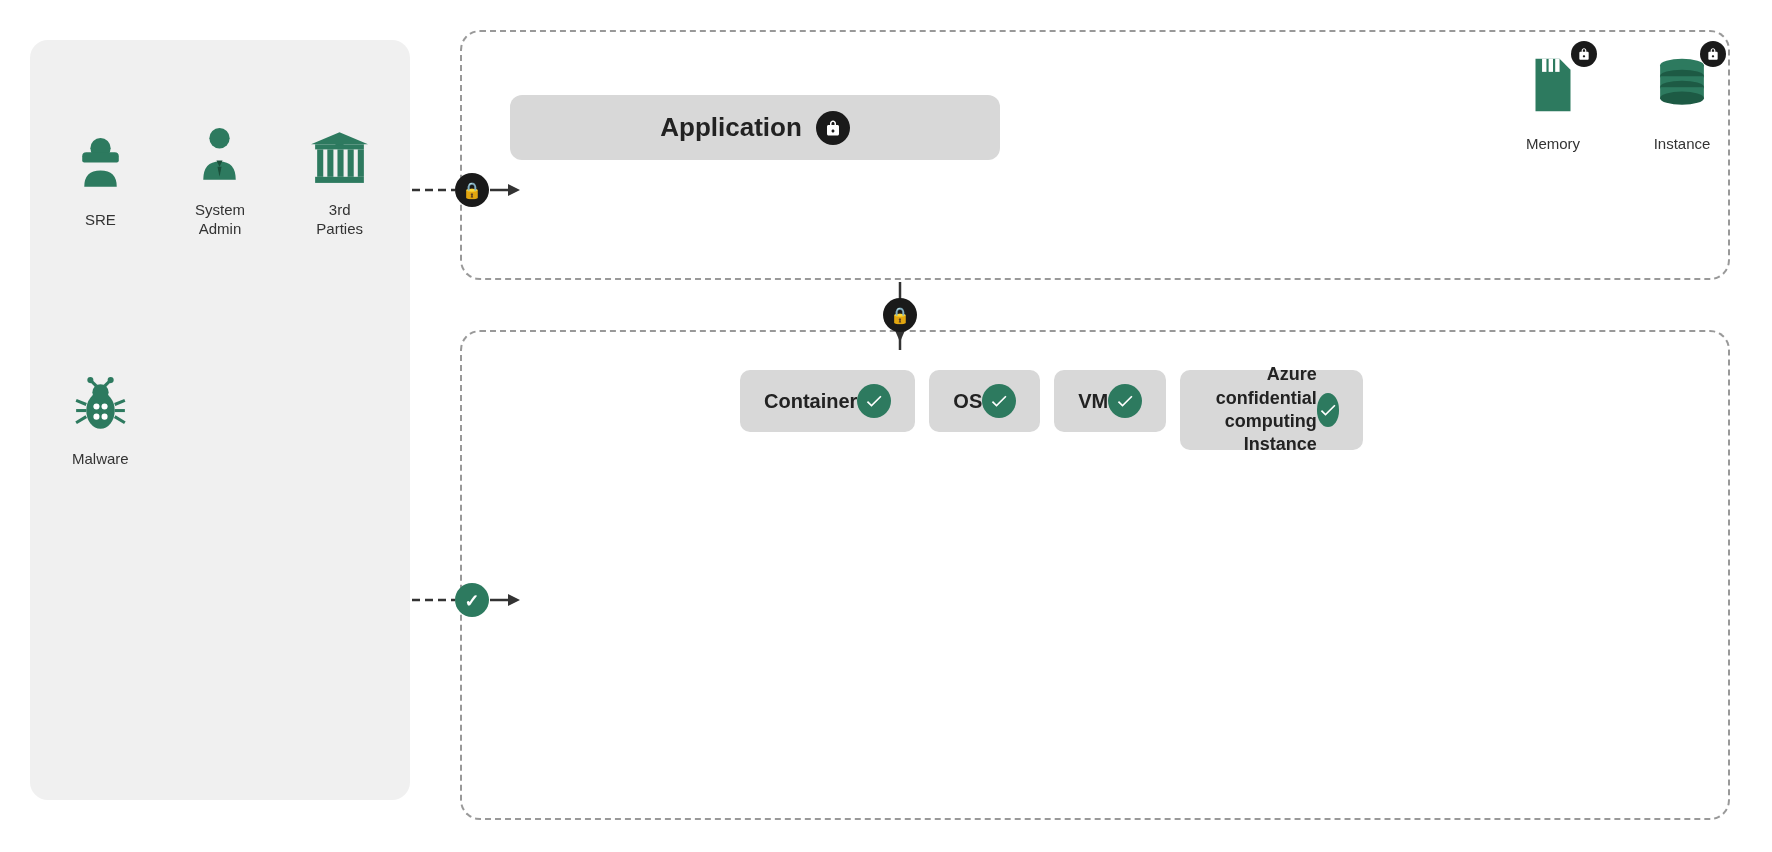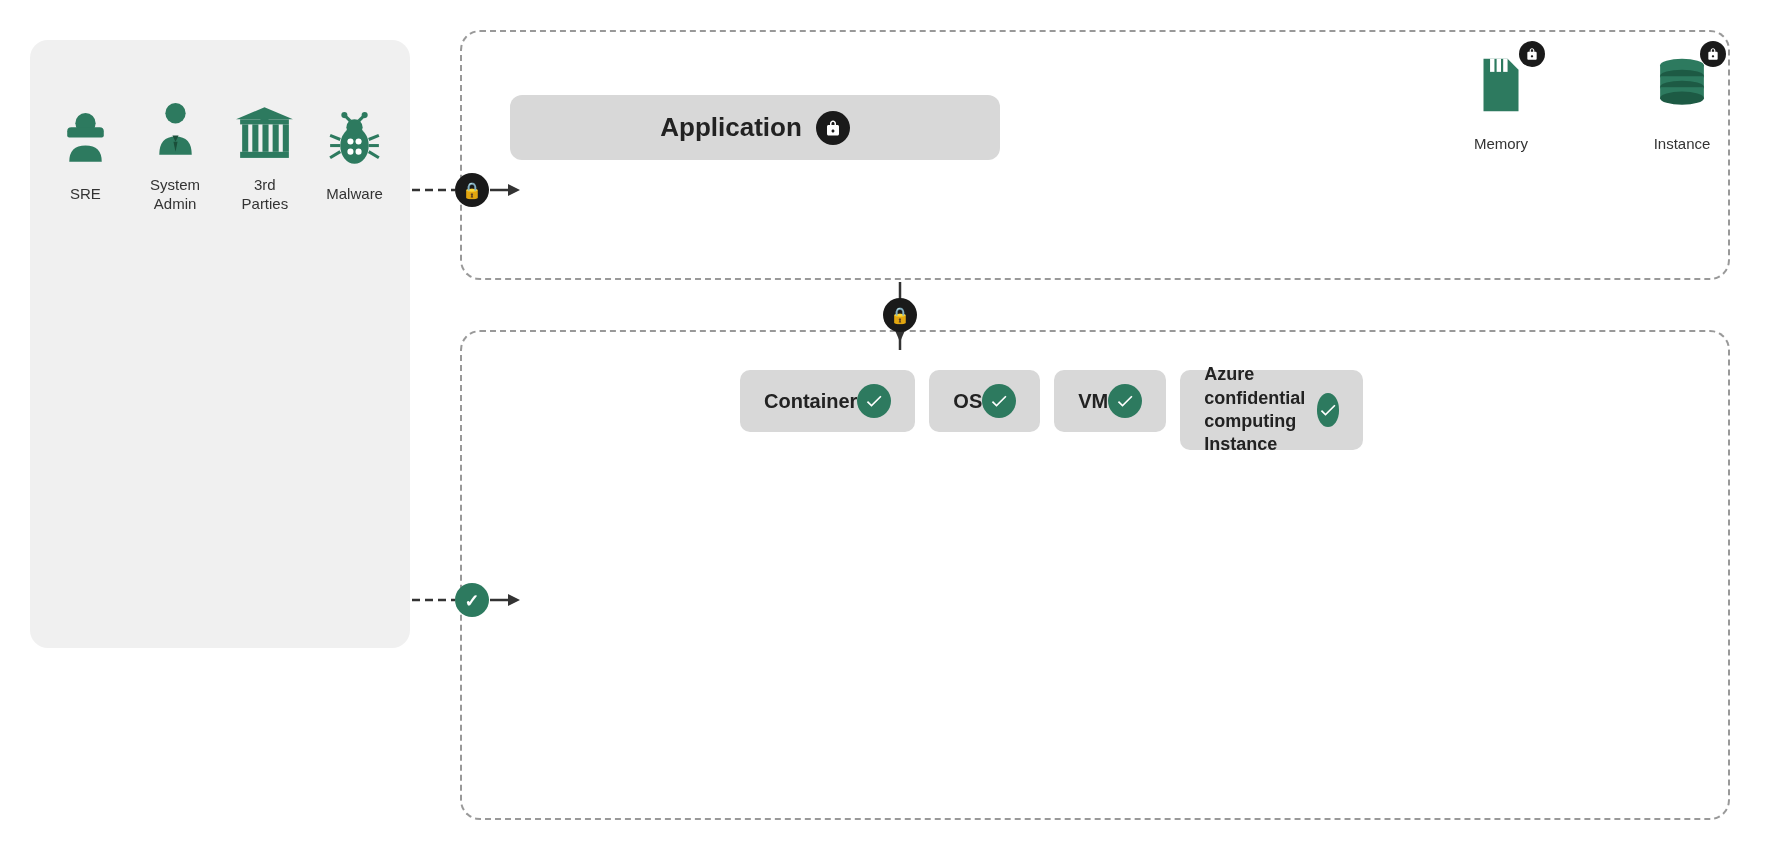--- a/index.html
+++ b/index.html
@@ -18,25 +18,25 @@
       position: relative;
       background: #ffffff;
     }
 
     
     .actors-panel {
       position: absolute;
       left: 30px;
       top: 40px;
       width: 380px;
-      height: 608px;
+      height: 760px;
       background: #f0f0f0;
       border-radius: 18px;
       display: grid;
-      grid-template-columns: 1fr 1fr 1fr 1fr;
+      grid-template-columns: 1fr 1fr 1fr;
       grid-template-rows: 1fr 1fr 1fr;
       padding: 30px 20px;
       gap: 19px;
     }
 
     .actor-item {
       display: flex;
       flex-direction: column;
       align-items: center;
       justify-content: center;
@@ -131,21 +131,21 @@
       width: 20px;
       height: 20px;
     }
 
     
     .resource-icons {
       position: absolute;
       right: 50px;
       top: 45px;
       display: flex;
-      gap: 101px;
+      gap: 49px;
       align-items: flex-start;
     }
 
     .resource-item {
       display: flex;
       flex-direction: column;
       align-items: center;
       gap: 10px;
     }
 
@@ -223,21 +223,21 @@
 
     .infra-row-label {
       font-size: 20px;
       font-weight: 700;
       color: #222;
     }
 
     .infra-row-label.two-line {
       font-size: 18px;
       line-height: 1.3;
-      text-align: left;
+      text-align: right;
     }
 
     
     .arrows-svg {
       position: absolute;
       top: 0;
       left: 0;
       width: 1772px;
       height: 852px;
       pointer-events: none;

